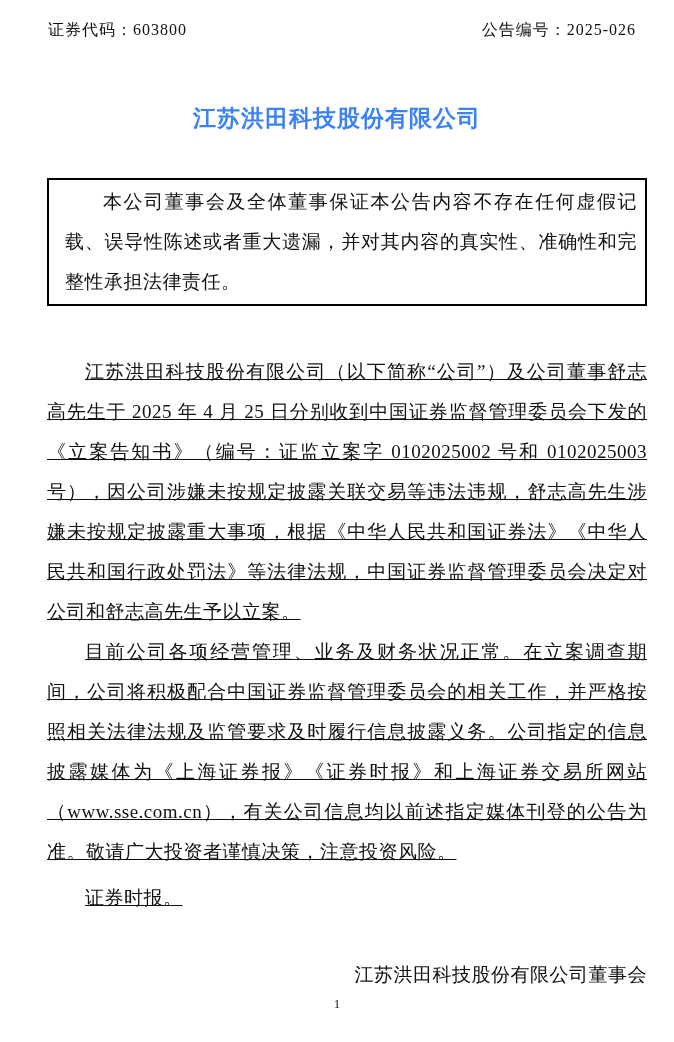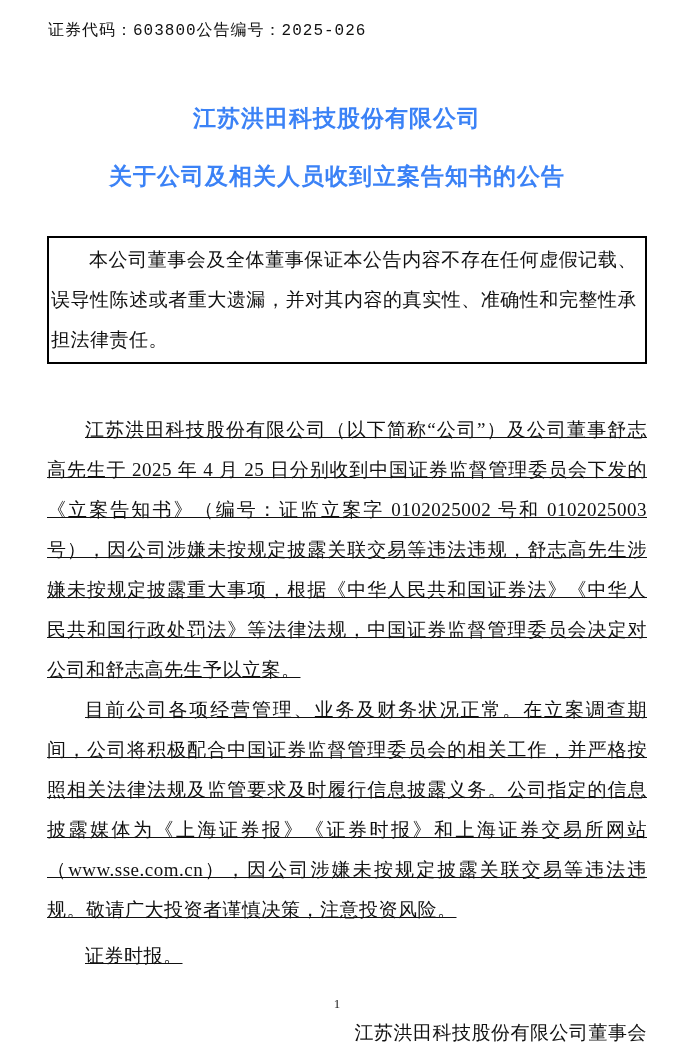--- a/index.html
+++ b/index.html
@@ -12,42 +12,42 @@
     width: 674px;
     height: 1042px;
     margin: 0 auto;
     background: #ffffff;
     color: #111111;
     font-family: "Liberation Serif", "DejaVu Serif", serif;
     overflow: hidden;
   }
   .doc-header {
     display: flex;
+    justify-content: space-between;
     align-items: baseline;
     padding: 20px 38px 0 48px;
     font-size: 16px;
     letter-spacing: 1px;
     white-space: nowrap;
-    font-family: Liberation Mono, monospace;
   }
   .title-block {
     margin-top: 62px;
     text-align: center;
     font-weight: bold;
     font-size: 23px;
     letter-spacing: 1px;
     color: #3b82f6;
   }
   .title-line1 {
     margin-bottom: 27px;
   }
   .disclaimer-box {
     margin: 44px 27px 0 47px;
     border: 2px solid #000000;
-    padding: 2px 8px 2px 2px;
+    padding: 2px 8px 2px 16px;
     font-size: 19px;
     line-height: 40px;
     text-indent: 2em;
     text-align: justify;
     letter-spacing: 0.5px;
   }
   .body-text {
     margin: 46px 27px 0 47px;
     font-size: 19px;
     line-height: 40px;
@@ -83,30 +83,29 @@
 
 <div class="page">
 
   <div class="doc-header">
     <span>证券代码：603800</span>
     <span>公告编号：2025-026</span>
   </div>
 
   <div class="title-block">
     <div class="title-line1">江苏洪田科技股份有限公司</div>
-    <div class="title-line2">关于公司及相关人员收到立案告知书的公告</div>
   </div>
 
   <div class="disclaimer-box">
     <span>本公司董事会及全体董事保证本公告内容不存在任何虚假记载、误导性陈述或者重大遗漏，并对其内容的真实性、准确性和完整性承担法律责任。</span>
   </div>
 
   <div class="body-text">
     <p>江苏洪田科技股份有限公司（以下简称“公司”）及公司董事舒志高先生于 2025 年 4 月 25 日分别收到中国证券监督管理委员会下发的《立案告知书》（编号：证监立案字 0102025002 号和 0102025003 号），因公司涉嫌未按规定披露关联交易等违法违规，舒志高先生涉嫌未按规定披露重大事项，根据《中华人民共和国证券法》《中华人民共和国行政处罚法》等法律法规，中国证券监督管理委员会决定对公司和舒志高先生予以立案。</p>
-    <p>目前公司各项经营管理、业务及财务状况正常。在立案调查期间，公司将积极配合中国证券监督管理委员会的相关工作，并严格按照相关法律法规及监管要求及时履行信息披露义务。公司指定的信息披露媒体为《上海证券报》《证券时报》和上海证券交易所网站（www.sse.com.cn），因公司涉嫌未按规定披露关联交易等违法违规。敬请广大投资者谨慎决策，注意投资风险。</p>
+    <p>目前公司各项经营管理、业务及财务状况正常。在立案调查期间，公司将积极配合中国证券监督管理委员会的相关工作，并严格按照相关法律法规及监管要求及时履行信息披露义务。公司指定的信息披露媒体为《上海证券报》《证券时报》和上海证券交易所网站（www.sse.com.cn），有关公司信息均以前述指定媒体刊登的公告为准。敬请广大投资者谨慎决策，注意投资风险。</p>
     <p class="closing">证券时报。</p>
   </div>
 
   <div class="signature-block">
     <div class="signature-company">江苏洪田科技股份有限公司董事会</div>
 
   </div>
 
   <div class="page-number">1</div>
 

